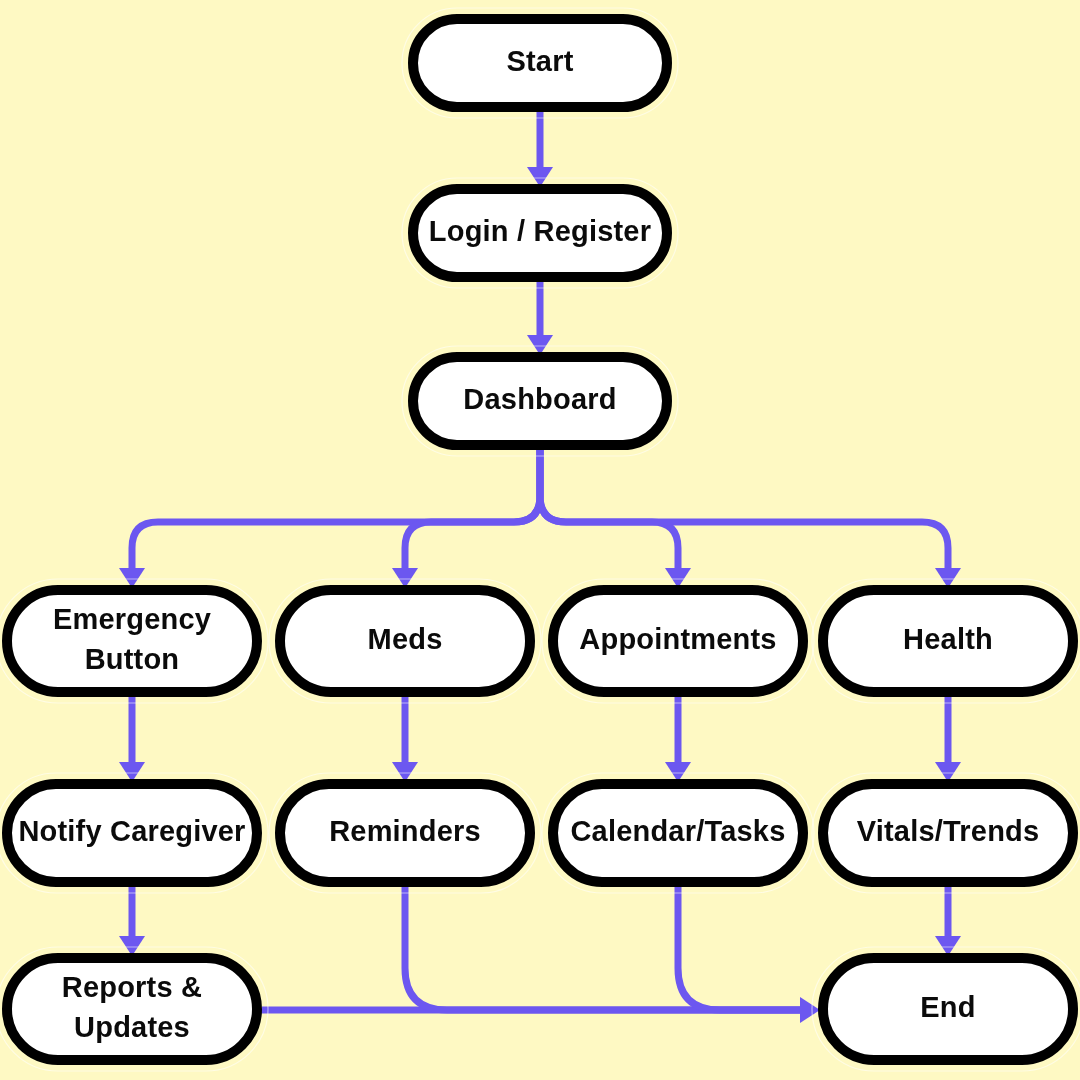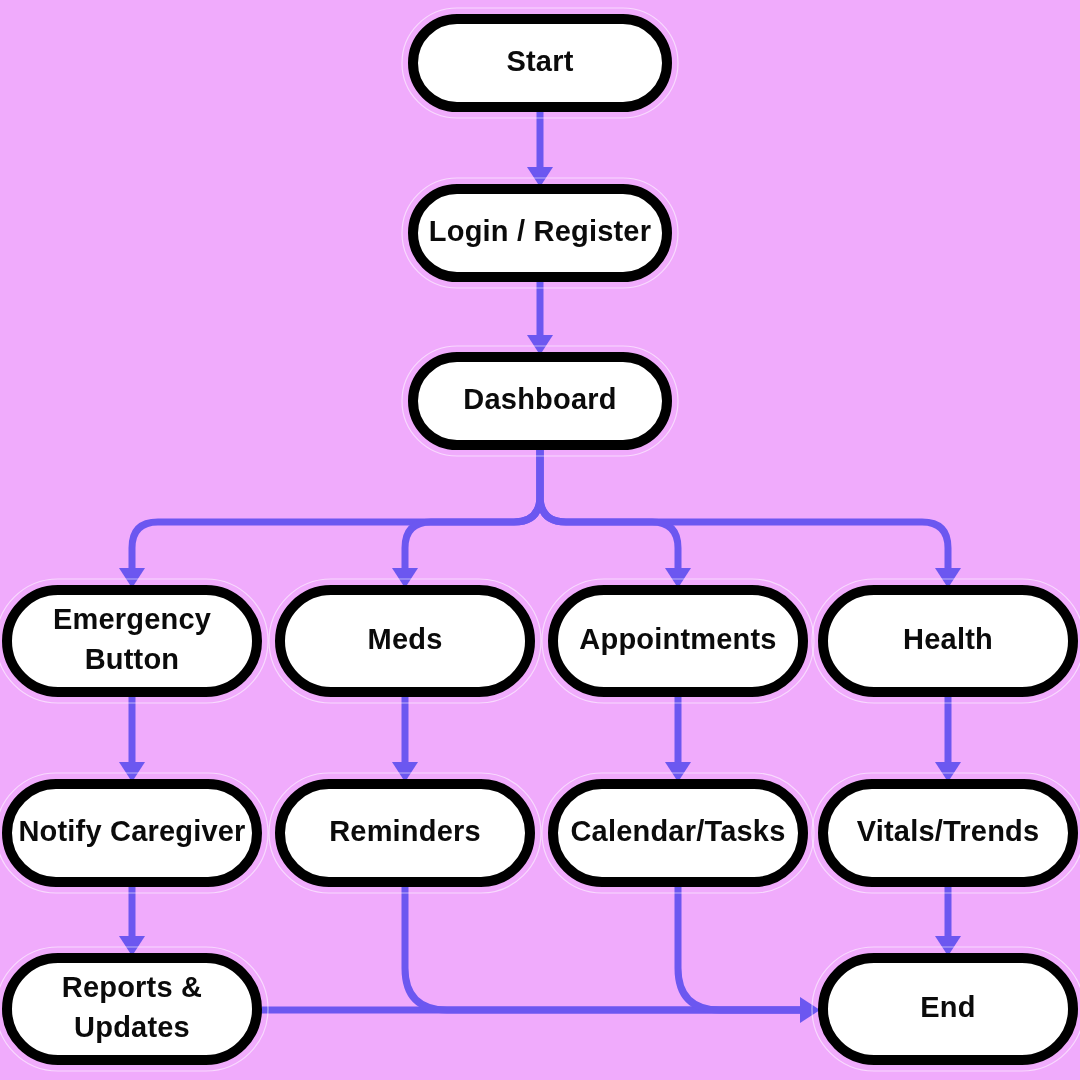--- a/index.html
+++ b/index.html
@@ -11,21 +11,21 @@
   body {
     width: 1080px;
     height: 1080px;
     overflow: hidden;
     font-family: "Liberation Sans", sans-serif;
   }
   #flow-root {
     position: relative;
     width: 1080px;
     height: 1080px;
-    background: #f0abfc;
+    background: #fef9c3;
   }
   svg.flow-canvas {
     position: absolute;
     top: 0;
     left: 0;
     width: 1080px;
     height: 1080px;
     display: block;
   }
   .node-shape {

